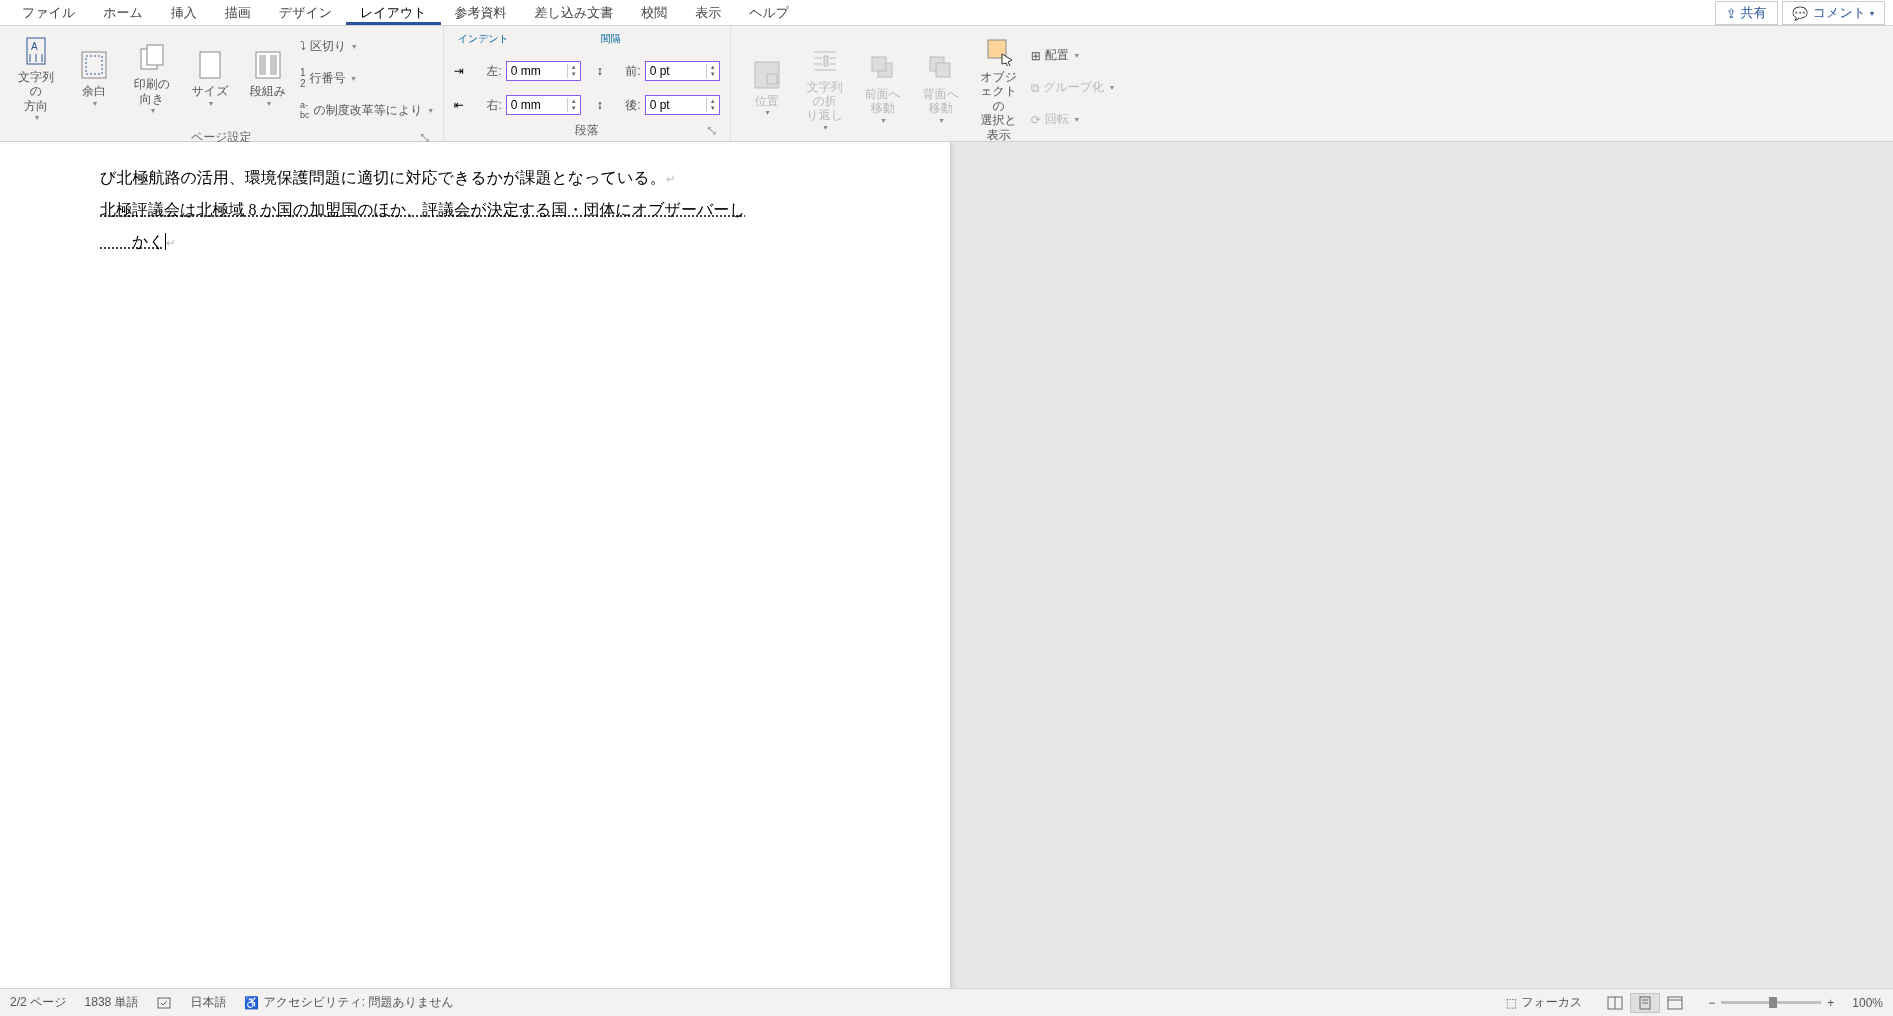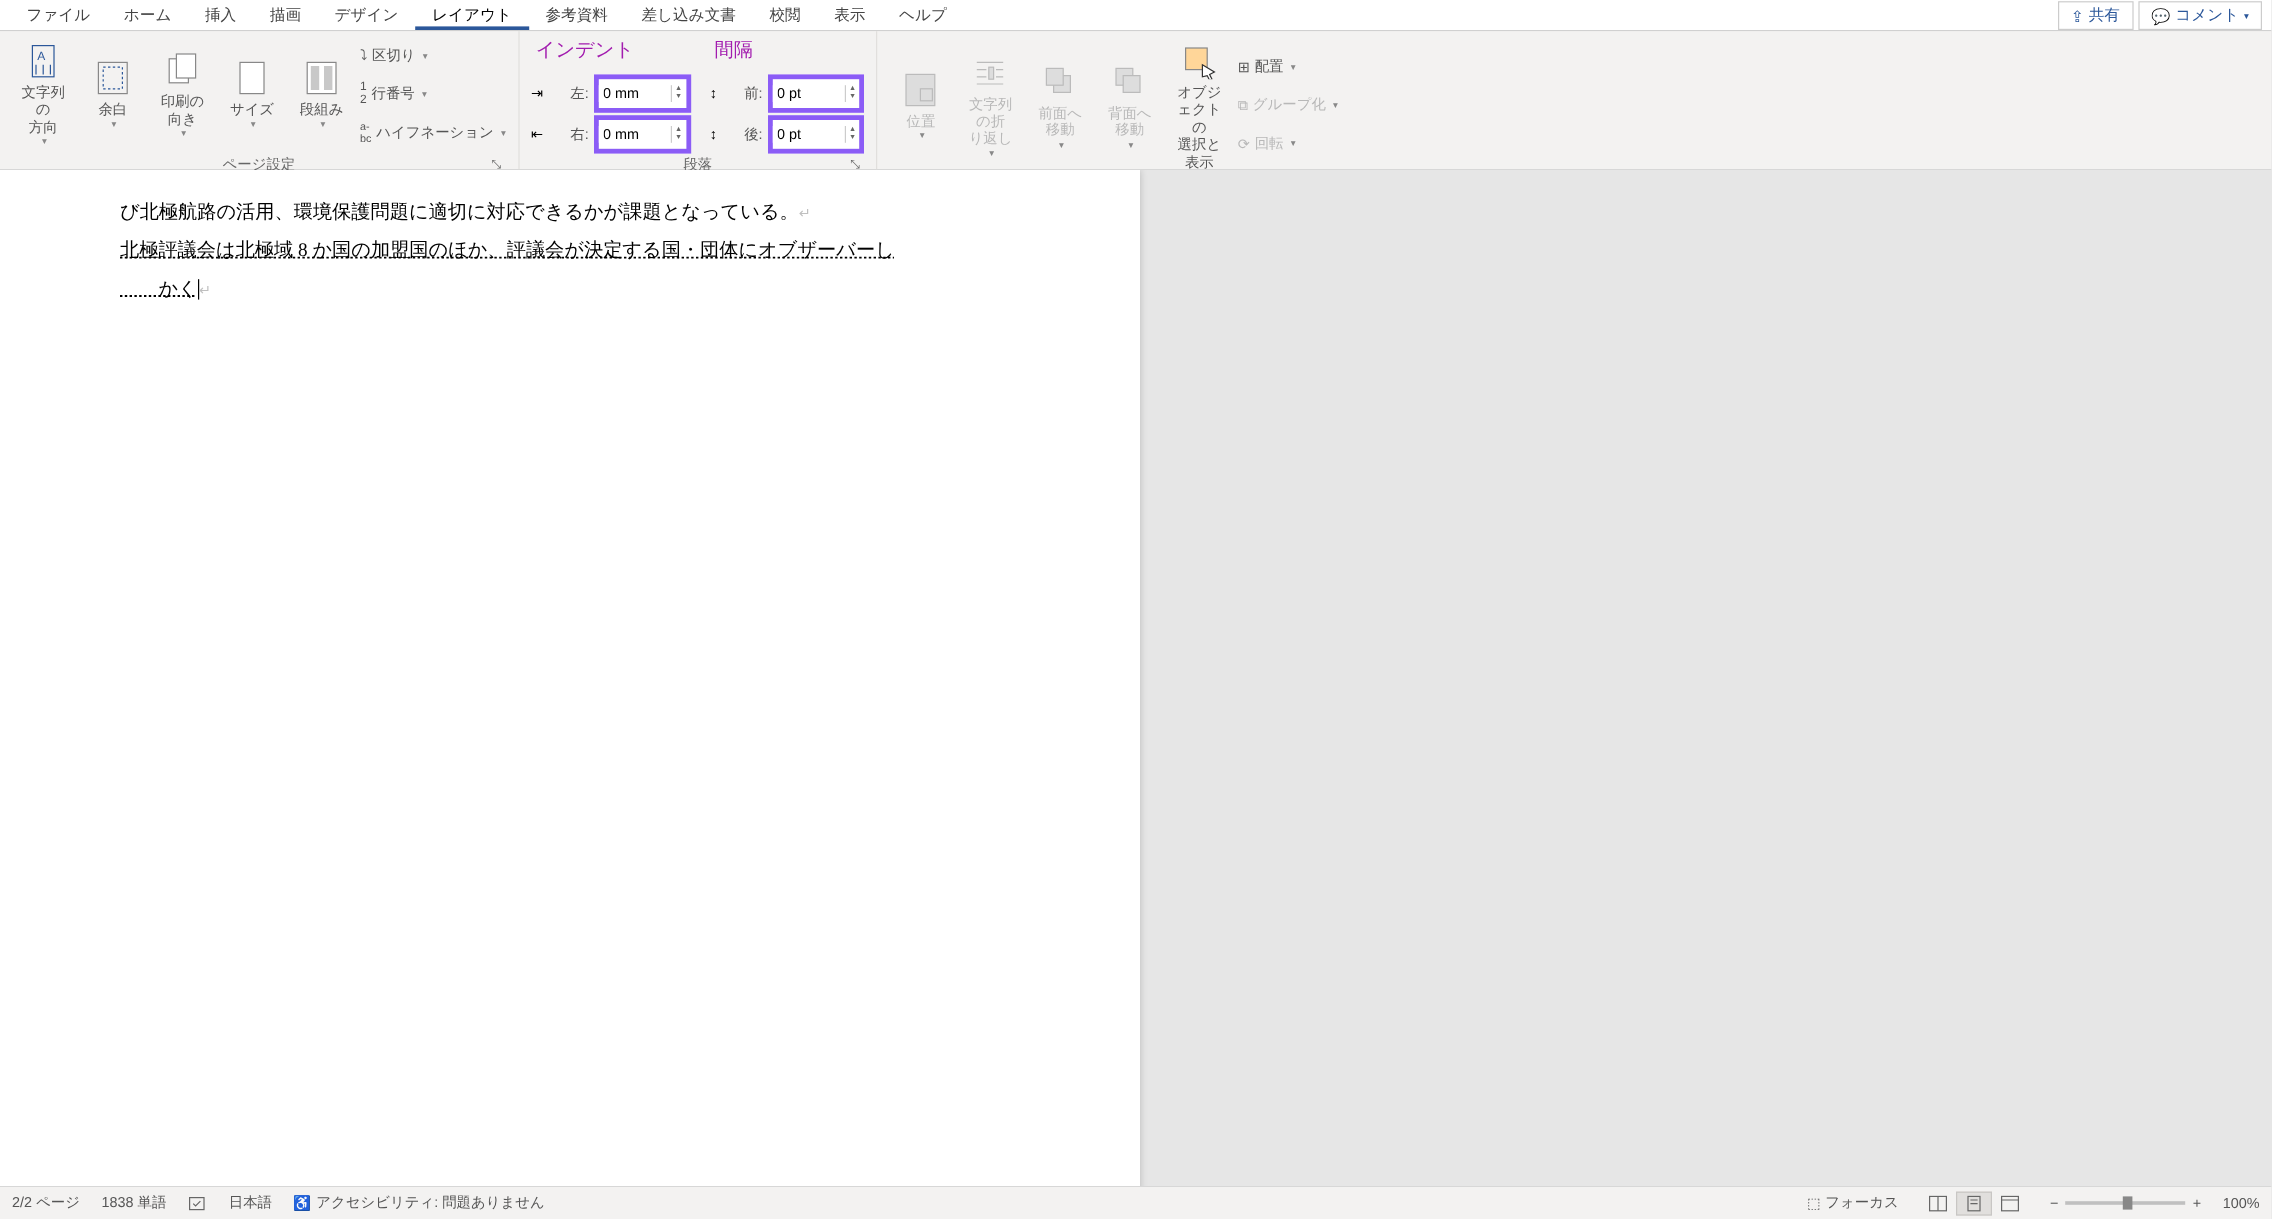--- a/index.html
+++ b/index.html
@@ -11,24 +11,24 @@
 .share-btn, .comment-btn { border: 1px solid #ccc; padding: 2px 10px; color: #2b579a; font-size: 13px; display: flex; align-items: center; gap: 4px; margin-left: 4px; cursor: pointer; }
 .ribbon { display: flex; height: 116px; background: #f3f2f1; border-bottom: 1px solid #d0d0d0; }
 .ribbon-group { border-right: 1px solid #e1dfdd; padding: 4px 10px 2px 10px; display: flex; flex-direction: column; position: relative; }
 .ribbon-group-body { display: flex; gap: 6px; flex: 1; }
 .ribbon-group-label { text-align: center; color: #666; font-size: 12px; padding-top: 2px; position: relative; }
 .dialog-launcher { position: absolute; right: 2px; bottom: 2px; width: 12px; height: 12px; font-size: 10px; color: #666; cursor:pointer; }
 .big-btn { display: flex; flex-direction: column; align-items: center; justify-content: center; width: 52px; padding: 4px 2px; cursor:pointer; color:#555; font-size:12px; text-align:center; line-height:1.2; }
 .big-btn .icon-box { width:32px; height:34px; display:flex; align-items:center; justify-content:center; margin-bottom:2px; }
 .med-row { display:flex; align-items:center; gap:4px; height:28px; cursor:pointer; color:#555; font-size:12px; white-space:nowrap; }
 .col { display:flex; flex-direction:column; gap:4px; justify-content:center; }
-.indent-label { color:#a21caf; font-size:16px; padding:2px 4px 6px 4px; }
+.indent-label { color:#0369a1; font-size:10px; padding:2px 4px 6px 4px; }
 .field-row { display:flex; align-items:center; gap:4px; height:30px; }
 .field-row .lbl { font-size:12px; color:#555; width:34px; text-align:right; }
-.spin-input { display:flex; align-items:center; border:4px solid #8b5cf6; background:#fff; height:32px; }
+.spin-input { display:flex; align-items:center; border:1px solid #8b5cf6; background:#fff; height:20px; }
 .spin-input input { border:none; outline:none; width:60px; padding:0 4px; font-size:12px; }
 .spin-btns { display:flex; flex-direction:column; border-left:1px solid #ccc; }
 .spin-btns span { font-size:6px; padding:0 3px; color:#666; cursor:pointer; line-height:1.1; }
 .disabled { color:#b8b8b8 !important; }
 .disabled .icon-box svg * { stroke:#bbb !important; fill:#ddd !important; }
 .doc-area { position:absolute; top:142px; left:0; right:0; bottom:28px; overflow:auto; display:flex; background:#e6e6e6; }
 .page { width:950px; min-height:1200px; background:#fff; box-shadow:0 0 6px rgba(0,0,0,0.2); padding:20px 100px; margin-bottom:30px; }
 .doc-text { font-family:"Yu Mincho","MS Mincho",serif; font-size:16px; line-height:2.0; color:#000; text-align:justify; }
 .doc-text .para { }
 .doc-text .ret { color:#c0c0c0; font-size:12px; }
@@ -129,21 +129,21 @@
         <div class="med-row chev">
           <span>⤵</span>
           <span>区切り</span>
         </div>
         <div class="med-row chev">
           <span style="font-size:10px;">1<br>2</span>
           <span>行番号</span>
         </div>
         <div class="med-row chev">
           <span style="font-size:9px;">a-<br>bc</span>
-          <span>ハイフネーション</span>
+          <span>の制度改革等により</span>
         </div>
       </div>
     </div>
     <div class="ribbon-group-label">
       <span>ページ設定</span>
       <span class="dialog-launcher">⤡</span>
     </div>
   </div>
 
   <div class="ribbon-group">

